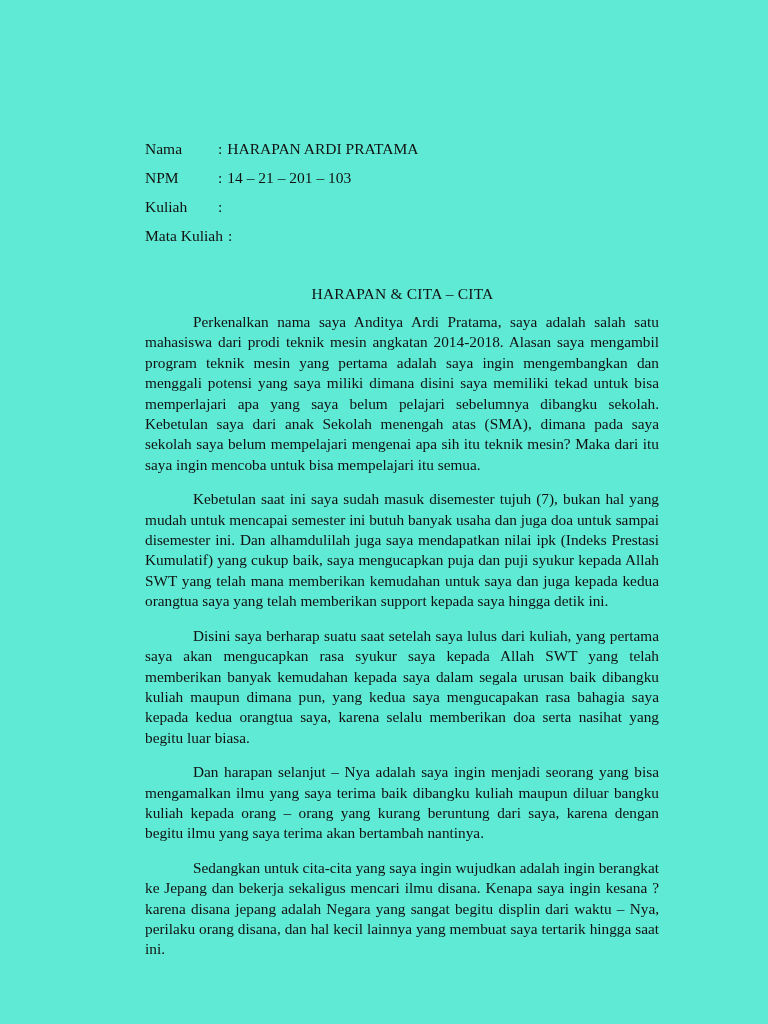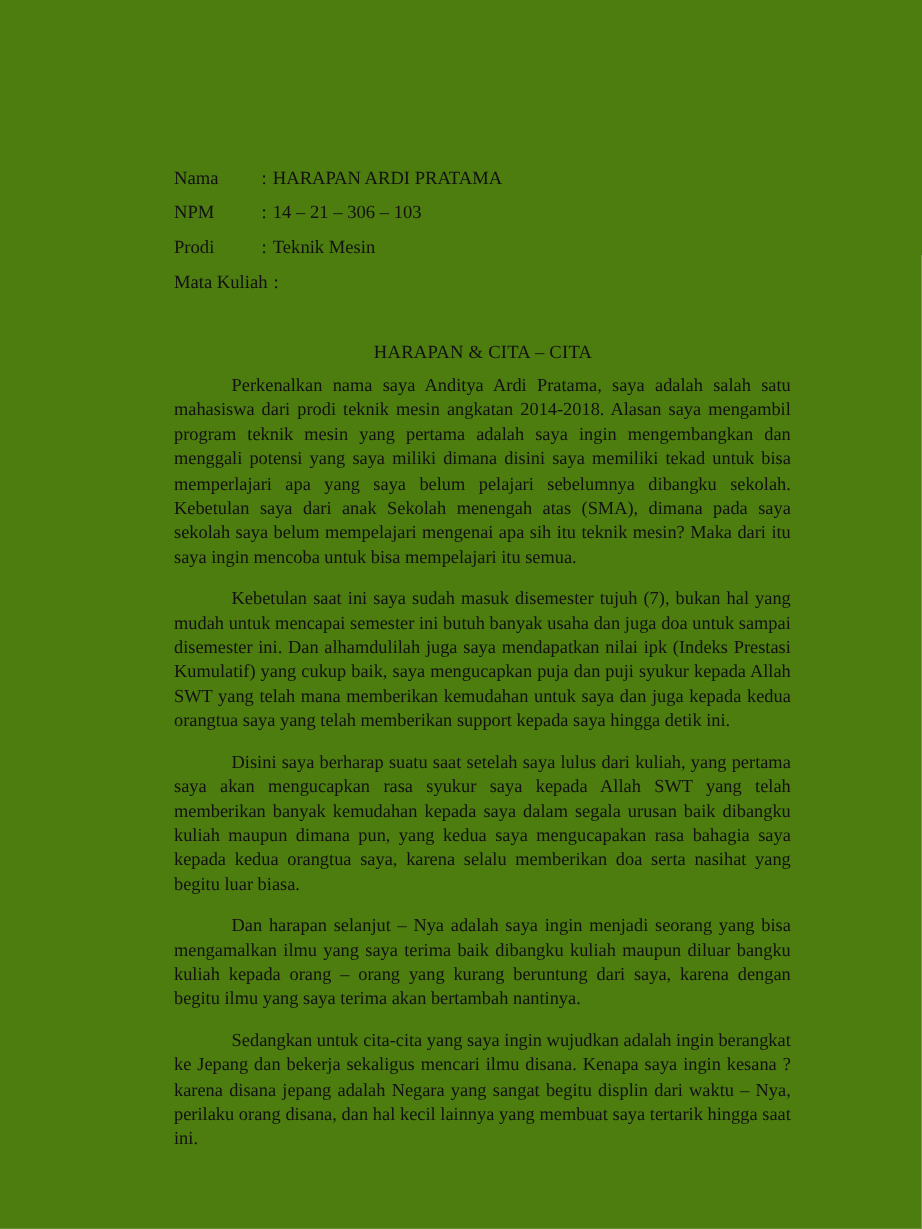--- a/index.html
+++ b/index.html
@@ -13,21 +13,21 @@
     background: #ffffff;
     font-family: "Liberation Serif", "DejaVu Serif", serif;
     color: #111111;
     overflow: hidden;
   }
 
   .page {
     position: relative;
     width: 768px;
     height: 1024px;
-    background: #4d7c0f;
+    background: #5eead4;
   }
 
   
   .header-block {
     position: absolute;
     left: 145px;
     top: 134px;
     width: 515px;
   }
   .header-row {
@@ -98,27 +98,26 @@
 
     <div class="header-row">
       <span class="header-label">Nama</span>
       <span class="header-sep">:</span>
       <span class="header-value">HARAPAN ARDI PRATAMA</span>
     </div>
 
     <div class="header-row">
       <span class="header-label">NPM</span>
       <span class="header-sep">:</span>
-      <span class="header-value">14 – 21 – 306 – 103</span>
+      <span class="header-value">14 – 21 – 201 – 103</span>
     </div>
 
     <div class="header-row">
-      <span class="header-label">Prodi</span>
+      <span class="header-label">Kuliah</span>
       <span class="header-sep">:</span>
-      <span class="header-value">Teknik Mesin</span>
     </div>
 
     <div class="header-row">
       <span class="header-label wide">Mata Kuliah</span>
       <span class="header-sep">:</span>
     </div>
 
   </div>
 
   <div class="doc-title">HARAPAN &amp; CITA – CITA</div>

